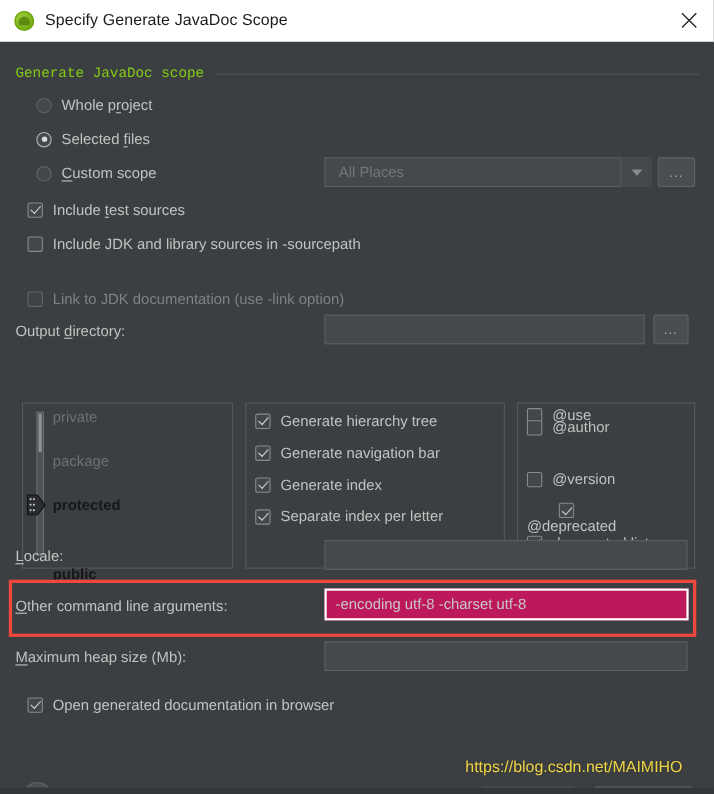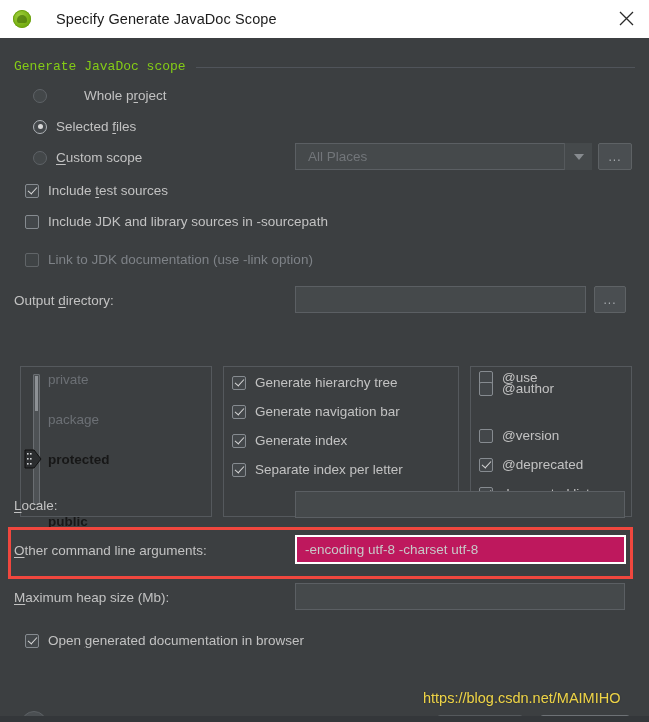--- a/index.html
+++ b/index.html
@@ -26,21 +26,21 @@
     background:radial-gradient(circle at 35% 32%, #9ccc3a 0%, #7cb317 55%, #5e9a0e 100%);
     box-shadow:inset 0 0 0 1px #6ea312;
     position:relative;flex:none;
   }
   #app-icon:after{
     content:"";position:absolute;left:4px;top:5px;width:10px;height:8px;
     border-radius:5px 5px 2px 2px;
     background:#4e7a0c;opacity:.75;
   }
   #title-text{
-    margin-left:25px;color:#1c1c1c;font-size:14.5px;letter-spacing:.1px;
+    margin-left:10px;color:#1c1c1c;font-size:14.5px;letter-spacing:.1px;
   }
   #close-btn{
     position:absolute;right:0;top:0;width:46px;height:37px;
     display:flex;align-items:center;justify-content:center;
     color:#222;font-size:19px;line-height:1;
   }
   #close-btn svg{display:block;}
 
   
   #panel{
@@ -182,21 +182,21 @@
   </div>
 </div>
 
 <div id="panel">
 
   <div class="group-title-row">
     <span class="gt">Generate JavaDoc scope</span>
     <span class="gline"></span>
   </div>
 
-  <div class="row" style="left:33px;top:50px;gap:28px;">
+  <div class="row" style="left:33px;top:50px;">
     <span class="radio off"></span>
     <span class="lbl"><span>Whole p</span><u>r</u><span>oject</span></span>
   </div>
 
   <div class="row" style="left:33px;top:81px;">
     <span class="radio on"></span>
     <span class="lbl"><span>Selected </span><u>f</u><span>iles</span></span>
   </div>
 
   <div class="row" style="left:33px;top:112px;">
@@ -215,21 +215,21 @@
   <div class="row" style="left:25px;top:145px;">
     <span class="cb on"></span>
     <span class="lbl"><span>Include </span><u>t</u><span>est sources</span></span>
   </div>
 
   <div class="row" style="left:25px;top:176px;">
     <span class="cb"></span>
     <span class="lbl">Include JDK and library sources in -sourcepath</span>
   </div>
 
-  <div class="row" style="left:25px;top:214px;justify-content:space-between;">
+  <div class="row" style="left:25px;top:226px;justify-content:space-between;">
     <span class="cb dim"></span>
     <span class="lbl dim">Link to JDK documentation (use -link option)</span>
   </div>
 
   <div class="row" style="left:14px;top:255px;">
     <span class="lbl"><span>Output </span><u>d</u><span>irectory:</span></span>
   </div>
   <div class="field" style="left:295px;top:248px;width:291px;height:27px;">
     <span></span>
   </div>
@@ -282,21 +282,21 @@
     <span class="lbl">@use</span>
   </div>
   <div class="row" style="left:479px;top:343px;">
     <span class="cb"></span>
     <span class="lbl">@author</span>
   </div>
   <div class="row" style="left:479px;top:390px;">
     <span class="cb"></span>
     <span class="lbl">@version</span>
   </div>
-  <div class="row" style="left:479px;top:419px;">
+  <div class="row" style="left:479px;top:419px;flex-direction:column;">
     <span class="cb on"></span>
     <span class="lbl">@deprecated</span>
   </div>
   <div class="row" style="left:479px;top:448px;">
     <span class="cb on"></span>
     <span class="lbl">deprecated list</span>
   </div>
 
   <div class="row" style="left:14px;top:460px;">
     <span class="lbl"><u>L</u><span>ocale:</span></span>

